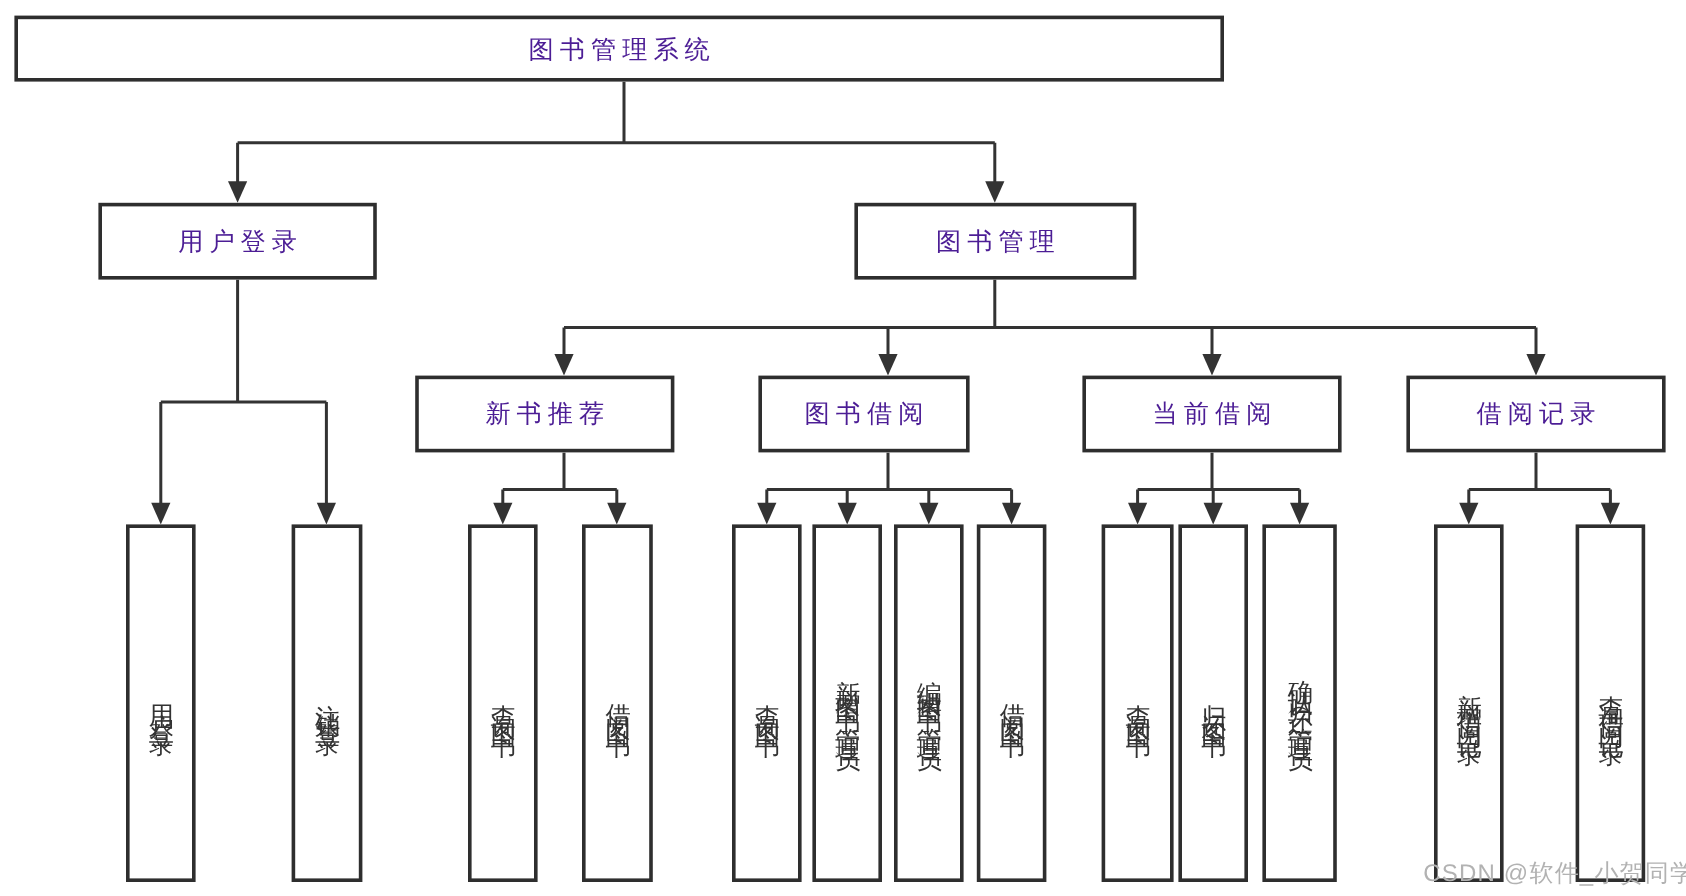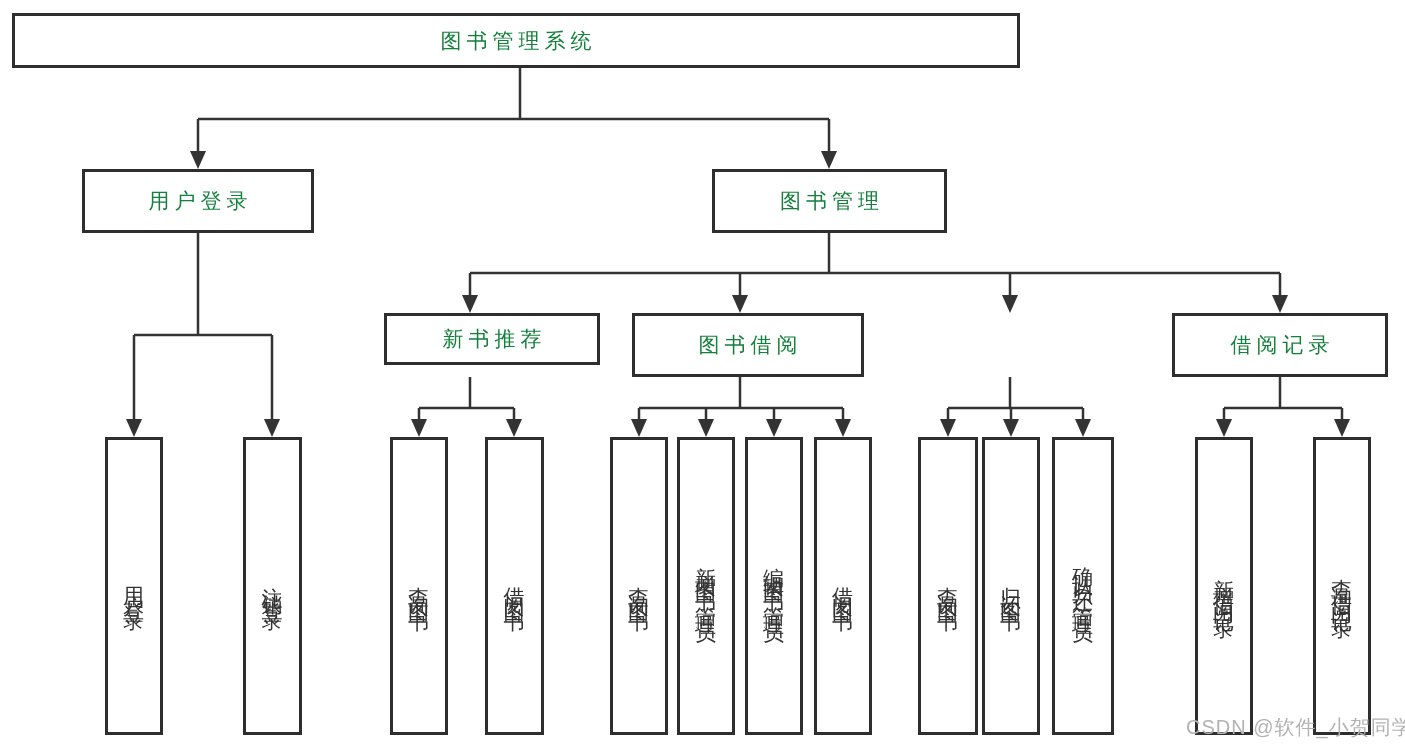--- a/index.html
+++ b/index.html
@@ -25,38 +25,38 @@
     background: #ffffff;
     border: 3px solid #2e2e2e;
     display: flex;
     align-items: center;
     justify-content: center;
   }
   .hlabel {
     font-size: 21px;
     letter-spacing: 5px;
     text-indent: 5px;
-    color: #15803d;
+    color: #4c1d95;
     white-space: nowrap;
   }
   .leaf .vlabel {
     writing-mode: vertical-rl;
     text-orientation: mixed;
     font-size: 21px;
     line-height: 1.1;
     letter-spacing: 8px;
     color: #333333;
     white-space: nowrap;
   }
   
   .b-root  { left: 12px;   top: 13px;  width: 1008px; height: 55px; }
   .b-login { left: 82px;   top: 169px; width: 232px;  height: 64px; }
   .b-mgmt  { left: 712px;  top: 169px; width: 235px;  height: 64px; text-align: right; }
-  .b-rec   { left: 384px;  top: 313px; width: 216px;  height: 52px; }
-  .b-bor   { left: 632px;  top: 313px; width: 232px;  height: 64px; }
+  .b-rec   { left: 346px;  top: 313px; width: 216px;  height: 64px; }
+  .b-bor   { left: 632px;  top: 313px; width: 176px;  height: 64px; }
   .b-cur   { left: 902px;  top: 313px; width: 216px;  height: 64px; }
   .b-hist  { left: 1172px; top: 313px; width: 216px;  height: 64px; }
   
   .leaf { top: 437px; height: 298px; }
   .l-login   { left: 105px;  width: 58px; }
   .l-logout  { left: 243px;  width: 59px; }
   .l-qb1     { left: 390px;  width: 58px; }
   .l-bb1     { left: 485px;  width: 59px; }
   .l-qb2     { left: 610px;  width: 58px; }
   .l-add     { left: 677px;  width: 58px; }
@@ -143,20 +143,23 @@
   <div class="box b-mgmt">
     <span class="hlabel">图书管理</span>
   </div>
 
   <div class="box b-rec">
     <span class="hlabel">新书推荐</span>
   </div>
   <div class="box b-bor">
     <span class="hlabel">图书借阅</span>
   </div>
+  <div class="box b-cur">
+    <span class="hlabel">当前借阅</span>
+  </div>
   <div class="box b-hist">
     <span class="hlabel">借阅记录</span>
   </div>
 
   <div class="box leaf l-login">
     <span class="vlabel">用户登录</span>
   </div>
   <div class="box leaf l-logout">
     <span class="vlabel">注销登录</span>
   </div>

